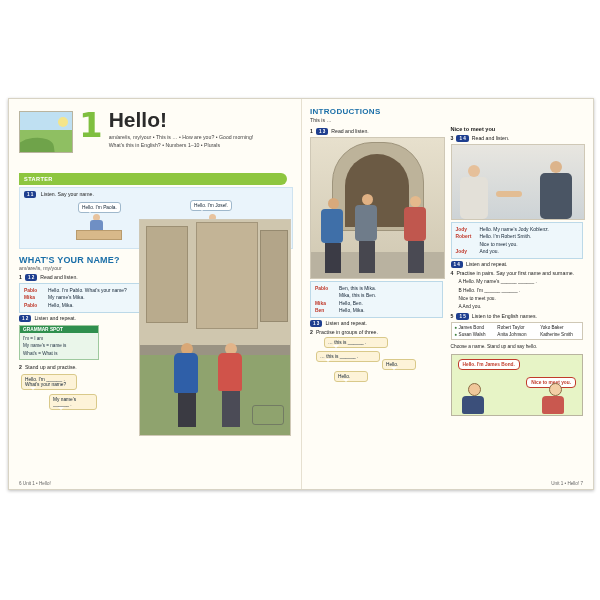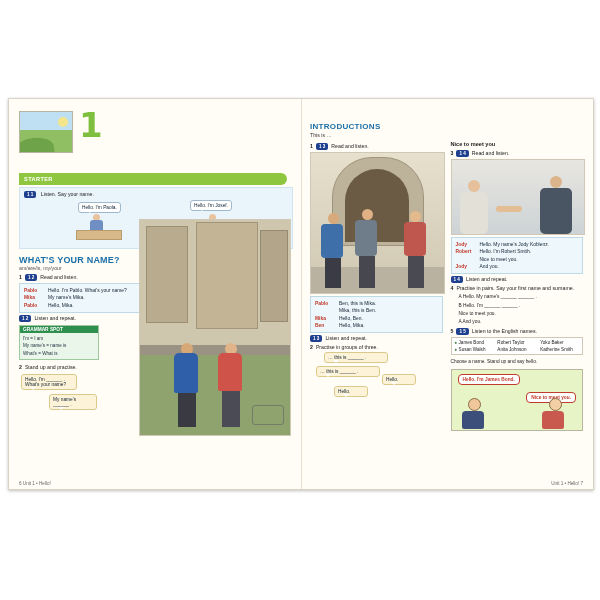--- a/index.html
+++ b/index.html
@@ -86,21 +86,21 @@
     position:absolute;border:1px solid #cfc8b6;overflow:hidden;background:#b9c9b0;
   }
   .photo .sky{position:absolute;inset:0;background:linear-gradient(#cfe3ef 0 42%, #d8d2c0 42% 62%, #9fae86 62% 100%);}
 
   .foot{position:absolute;bottom:3px;font-size:4.6px;color:#666;}
   .foot.l{left:10px;} .foot.r{right:10px;}
 
   
   .col2{display:flex;gap:8px;margin-top:2px;}
   .col{width:50%;}
-  .h-intro{font-size:8px;font-weight:bold;color:#1b6fa8;letter-spacing:.3px;margin-top:15px;}
+  .h-intro{font-size:8px;font-weight:bold;color:#1b6fa8;letter-spacing:.3px;}
   .h-sub{font-size:5.2px;color:#333;margin:1px 0 3px;}
   .h-nice{font-size:5.6px;font-weight:bold;color:#222;margin-bottom:3px;}
   .lines{font-size:4.8px;color:#222;line-height:1.7;}
   .names{
     border:1px solid #cfc8b6;background:#fff;margin-top:2px;padding:2px 3px;
     font-size:4.6px;color:#222;display:grid;grid-template-columns:1fr 1fr 1fr;gap:2px 4px;
   }
   .names .pin{color:#3a7d3a;}
   .cartoon{
     margin-top:3px;border:1px solid #b9b49f;background:#e7f4c6;height:60px;position:relative;overflow:hidden;
@@ -119,20 +119,25 @@
 <div class="stage">
 
   <div class="book">
     <div class="spine"></div>
 
     <div class="page left">
 
       <div class="unit-head">
         <div class="unit-thumb"></div>
         <div class="unit-num">1</div>
+        <div style="flex:1;">
+          <div class="unit-title">Hello!</div>
+          <div class="unit-sub">am/are/is, my/your  •  This is …  •  How are you?  •  Good morning!</div>
+          <div class="unit-sub">What's this in English?  •  Numbers 1–10  •  Plurals</div>
+        </div>
       </div>
 
       <div class="starter-bar">
         <span>STARTER</span>
       </div>
 
       <div class="starter-body">
         <div class="inline-task">
           <span class="cd">1 1</span>
           <span style="margin-left:3px;">Listen. Say your name.</span>

